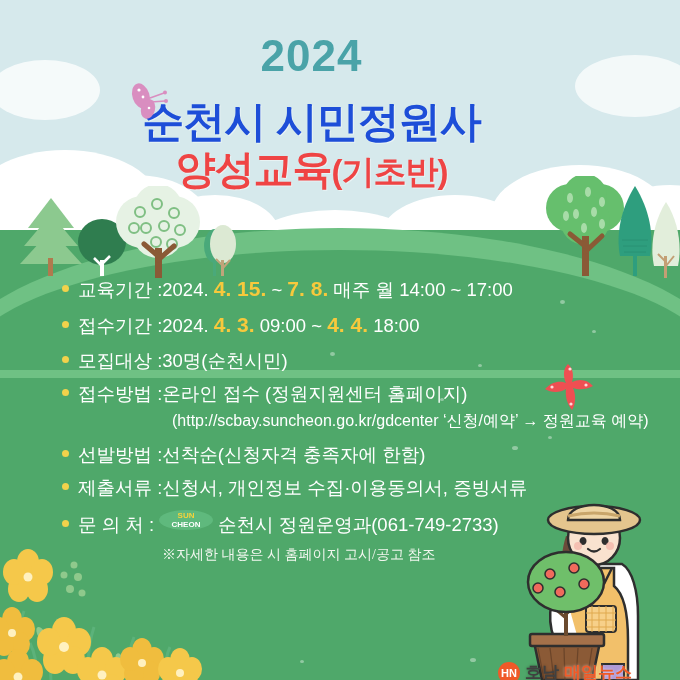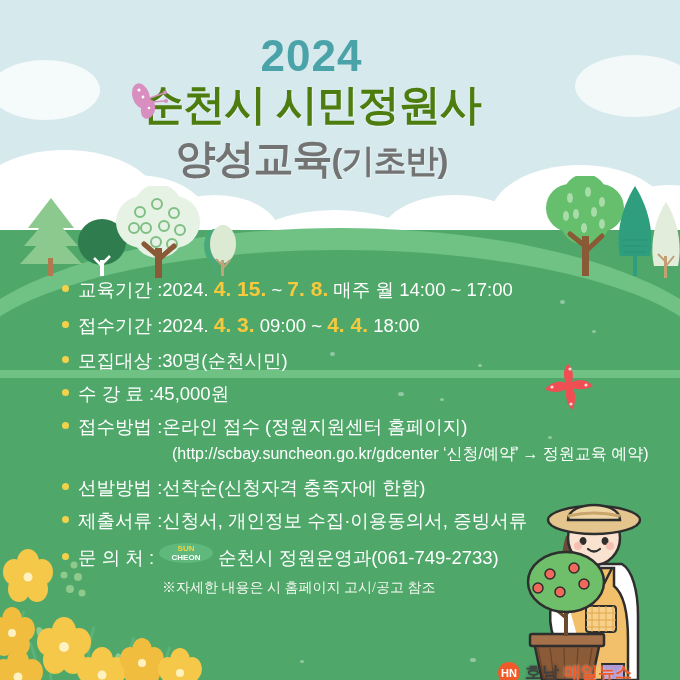--- a/index.html
+++ b/index.html
@@ -45,27 +45,27 @@
   
   .title-block {
     position:absolute; left:0; top:34px; width:623px;
     text-align:center; z-index:20;
   }
   .year {
     font-size:44px; font-weight:bold; color:#4aa3a8;
     letter-spacing:1px; line-height:1.0;
   }
   .title-main {
-    font-size:42px; font-weight:bold; color:#4d7c0f;
-    letter-spacing:-1px; line-height:1.12; margin-top:3px;
+    font-size:42px; font-weight:bold; color:#1d4ed8;
+    letter-spacing:-1px; line-height:1.12; margin-top:20px;
     text-shadow:1px 1px 0 rgba(255,255,255,.45);
   }
   .title-sub {
-    font-size:40px; font-weight:bold; color:#737373;
-    letter-spacing:-1px; line-height:1.12; margin-top:8px;
+    font-size:40px; font-weight:bold; color:#ef4444;
+    letter-spacing:-1px; line-height:1.12; margin-top:2px;
     text-shadow:1px 1px 0 rgba(255,255,255,.45);
   }
   .title-sub .paren { font-size:33px; }
 
   
   .butterfly { position:absolute; left:124px; top:80px; z-index:25; }
 
   
   .tree { position:absolute; z-index:5; }
 
@@ -279,25 +279,20 @@
         <span class="label">접수기간 :</span>
         <span class="val"><span> 2024. </span><span class="hl">4. 3.</span><span> 09:00 ~ </span><span class="hl">4. 4.</span><span> 18:00</span></span>
       </div>
       <div class="row">
         <span class="bullet"></span>
         <span class="label">모집대상 :</span>
         <span class="val"><span> 30명(순천시민)</span></span>
       </div>
       <div class="row">
         <span class="bullet"></span>
-        <span class="label">수 강 료 :</span>
-        <span class="val"><span> 45,000원</span></span>
-      </div>
-      <div class="row">
-        <span class="bullet"></span>
         <span class="label">접수방법 :</span>
         <span class="val"><span> 온라인 접수 (정원지원센터 홈페이지)</span></span>
       </div>
       <div class="sub-line">(http://scbay.suncheon.go.kr/gdcenter ‘신청/예약’ → 정원교육 예약)</div>
       <div class="row">
         <span class="bullet"></span>
         <span class="label">선발방법 :</span>
         <span class="val"><span> 선착순(신청자격 충족자에 한함)</span></span>
       </div>
       <div class="row">

